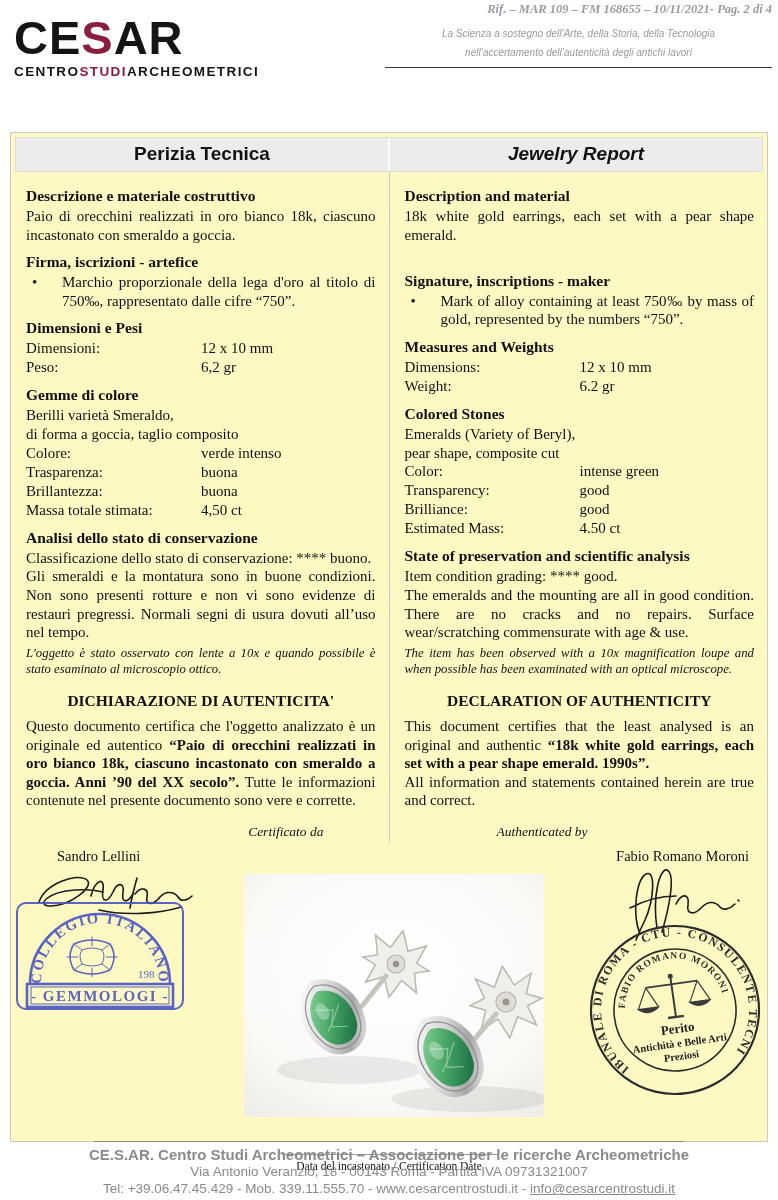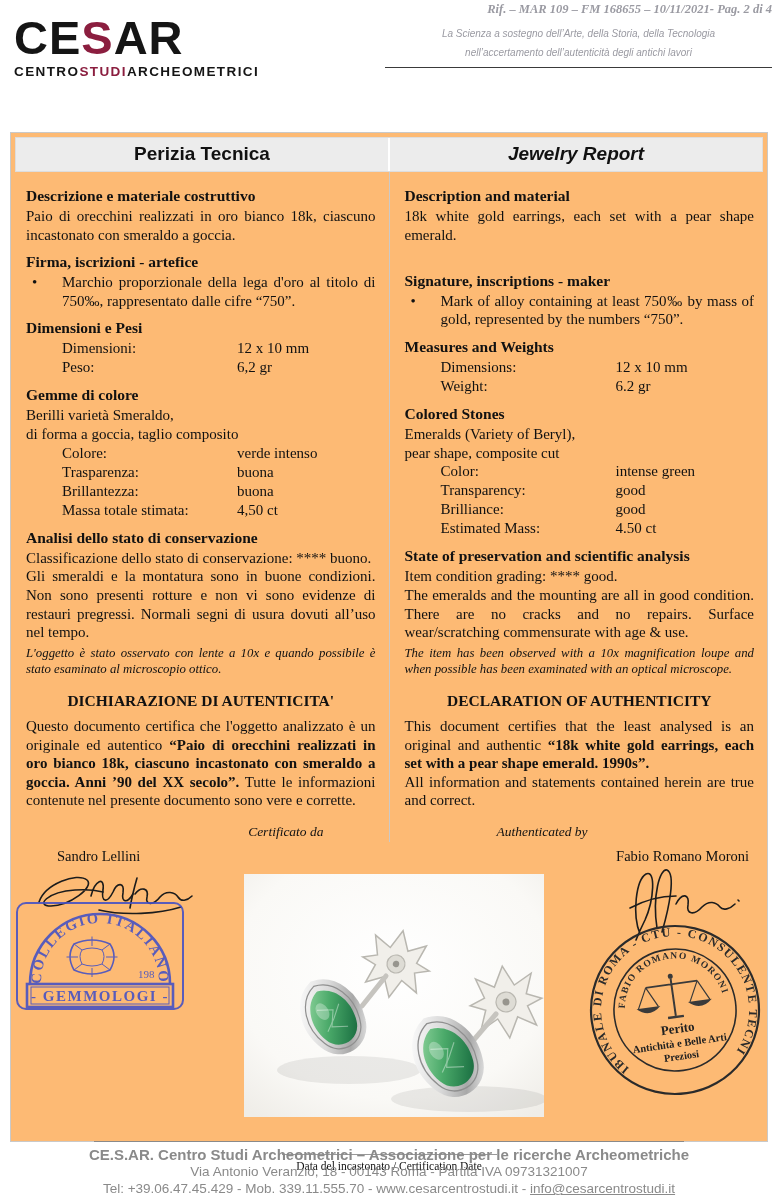--- a/index.html
+++ b/index.html
@@ -14,36 +14,36 @@
   .logo-main{font-family:"Liberation Sans",sans-serif;font-weight:700;font-size:47px;line-height:.95;letter-spacing:1px;color:#151515;}
   .logo-main .accent{color:#8b1e3f;}
   .logo-sub{font-family:"Liberation Sans",sans-serif;font-weight:700;font-size:13.5px;letter-spacing:1.4px;color:#151515;margin-top:3px;}
   .logo-sub .accent{color:#8b1e3f;}
   .header-right{position:absolute;left:385px;right:6px;top:2px;}
   .ref{font-style:italic;font-weight:700;font-size:12.5px;color:#9a9aa2;text-align:right;}
   .tagline{font-family:"Liberation Sans",sans-serif;font-style:italic;color:#9a9aa2;font-size:10px;text-align:center;margin-top:11px;}
   .tagline.second{margin-top:8px;}
   .header-rule{border:0;border-top:1.6px solid #3a3a3a;margin:9px 0 0;}
   
-  .doc{position:absolute;left:10px;right:10px;top:132px;bottom:58px;border:1px solid #c9c9c9;background:#fdba74;}
+  .doc{position:absolute;left:10px;right:10px;top:132px;bottom:58px;border:1px solid #c9c9c9;background:#fef9c3;}
   .title-row{display:flex;margin:4px 4px 0;border:1px solid #ddd;}
   .title-cell{flex:1;background:#ececec;text-align:center;padding:5px 0 6px;
     font-family:"Liberation Sans",sans-serif;font-weight:700;font-size:19px;color:#111;}
   .title-cell.en{font-style:italic;border-left:2px solid #ffffff;}
   .columns{display:flex;align-items:center;font-family:Liberation Serif, serif;}
   .col{flex:1;padding:6px 13px 2px 15px;min-width:0;}
   .col.right{border-left:1px solid #c9c9c9;}
   .sec{font-size:15.5px;font-weight:700;margin:9px 0 2px;}
   .body-p{margin:0;text-align:justify;font-size:15px;line-height:1.24;}
   .bullet{display:flex;margin-top:2px;}
   .bullet .dot{width:30px;flex:none;padding-left:6px;}
   .bullet .dot::before{content:"\2022";font-size:15px;}
   .bullet .btext{flex:1;text-align:justify;font-size:15px;line-height:1.24;}
   .kv{display:flex;font-size:15px;line-height:1.27;}
-  .kv .k{width:175px;flex:none;margin-left:36px;}
+  .kv .k{width:175px;flex:none;}
   .note{font-style:italic;font-size:12.8px;line-height:1.26;text-align:justify;margin-top:3px;}
   .decl-h{text-align:center;font-weight:700;font-size:15.5px;margin:15px 0 7px;}
   .decl-p{margin:0;text-align:justify;font-size:15px;line-height:1.24;}
   .decl-p .b{font-weight:700;}
   .blockline{display:block;}
   .certby{font-style:italic;font-size:13.5px;margin-top:14px;}
   .certby.it{text-align:right;padding-right:52px;}
   .certby.en{text-align:left;padding-left:92px;}
   
   .sig-area{position:relative;height:300px;margin-top:4px;}

